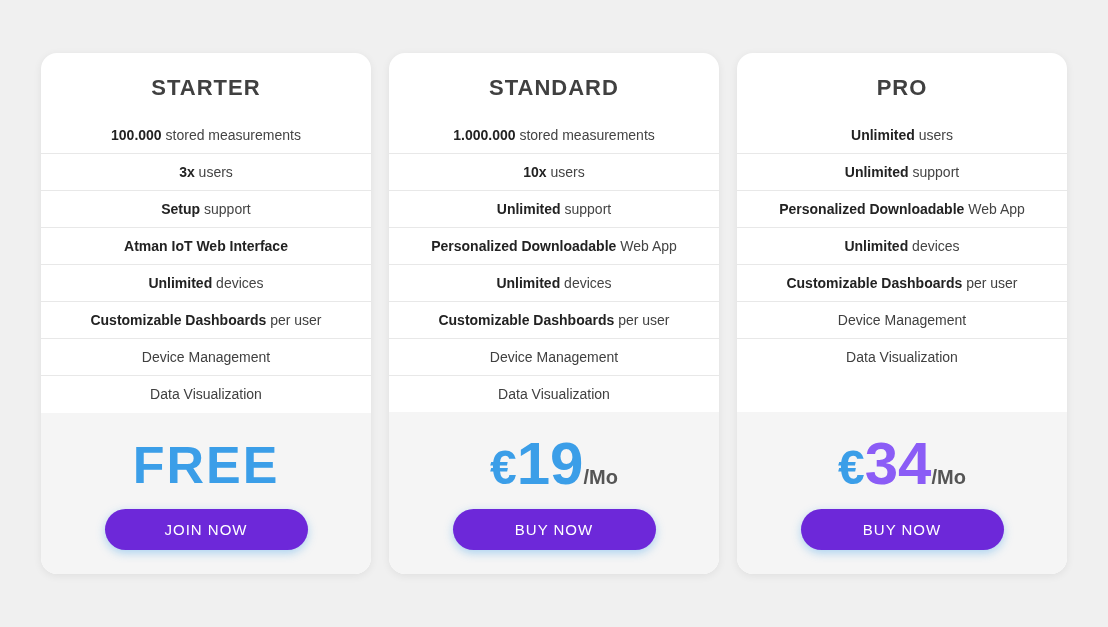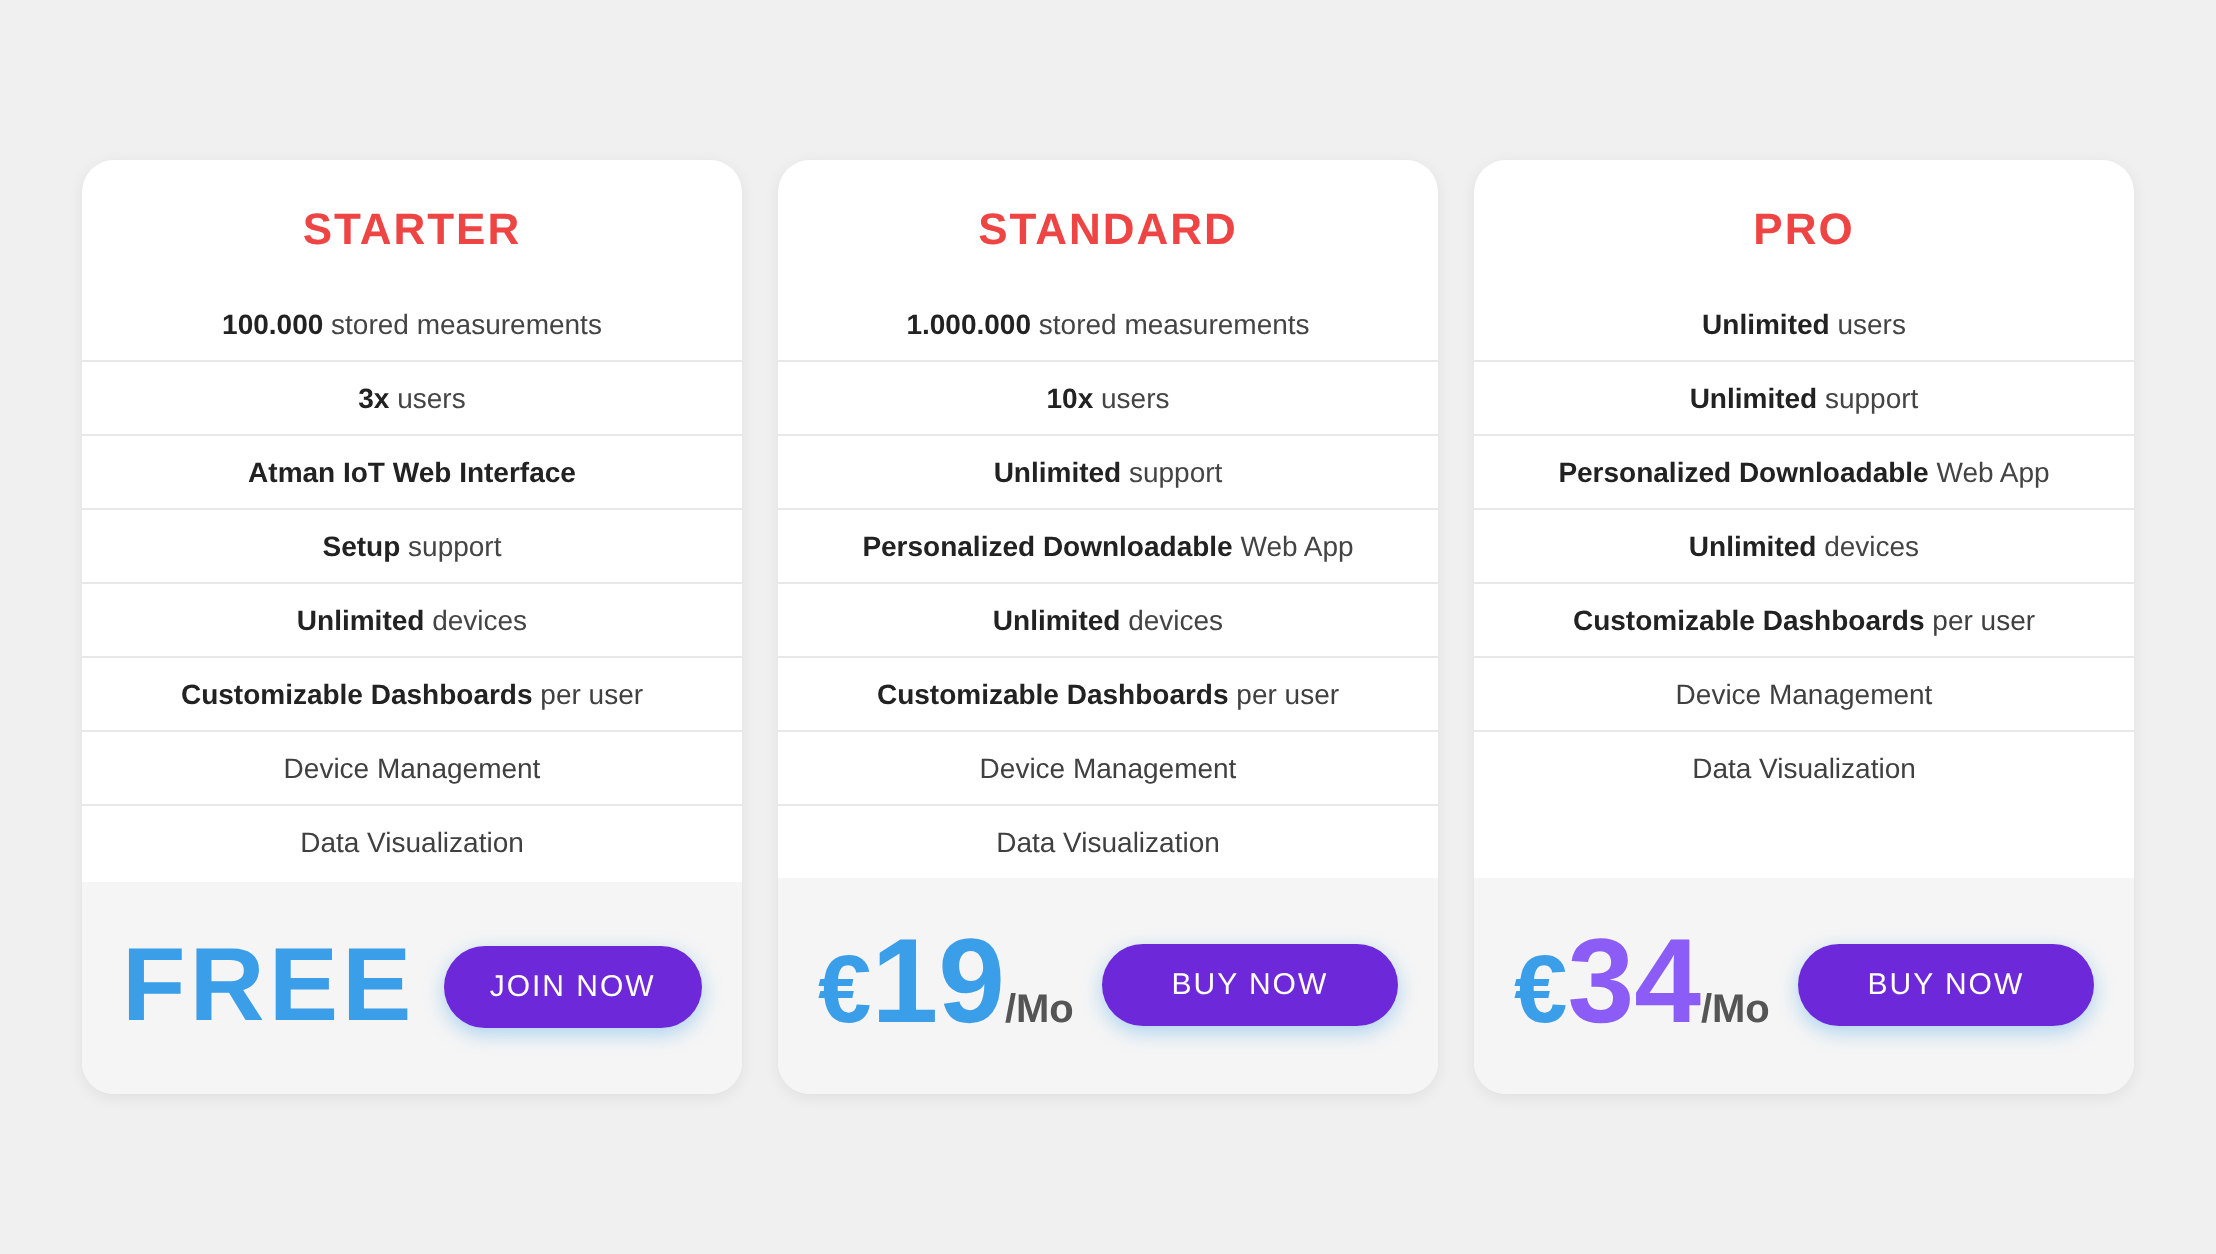--- a/index.html
+++ b/index.html
@@ -36,21 +36,21 @@
 
     .plan-header {
       padding: 22px 20px 16px;
       text-align: center;
     }
 
     .plan-title {
       font-size: 22px;
       font-weight: 700;
       letter-spacing: 1px;
-      color: #ef4444;
+      color: #404040;
     }
 
     .plan-features {
       flex: 1;
       padding: 0;
       list-style: none;
     }
 
     .feature-item {
       padding: 10px 8px;
@@ -71,21 +71,21 @@
 
     .feature-item .link-color {
       color: #404040;
     }
 
     .plan-footer {
       background: #f5f5f5;
       padding: 22px 20px 24px;
       text-align: center;
       display: flex;
-      flex-direction: row;
+      flex-direction: column;
       align-items: center;
       gap: 14px;
     }
 
     .plan-price-free {
       font-size: 52px;
       font-weight: 800;
       color: #3b9ee8;
       letter-spacing: 2px;
     }
@@ -115,22 +115,22 @@
 <body>
 
 <div class="pricing-container">
 <div class="plan-card">
       <div class="plan-header">
         <div class="plan-title">STARTER</div>
       </div>
       <ul class="plan-features">
         <li class="feature-item"><span class="bold">100.000</span><span> stored measurements</span></li>
         <li class="feature-item"><span class="bold">3x</span><span> users</span></li>
+        <li class="feature-item"><span class="bold">Setup</span><span> support</span></li>
         <li class="feature-item"><span class="bold">Atman IoT Web Interface</span></li>
-        <li class="feature-item"><span class="bold">Setup</span><span> support</span></li>
         <li class="feature-item"><span class="bold">Unlimited</span><span> devices</span></li>
         <li class="feature-item"><span class="bold">Customizable Dashboards</span><span class="link-color"> per user</span></li>
         <li class="feature-item"><span class="link-color">Device Management</span></li>
         <li class="feature-item"><span class="link-color">Data Visualization</span></li>
       </ul>
       <div class="plan-footer">
         <div class="plan-price-free">FREE</div>
         <button class="cta-button">JOIN NOW</button>
       </div>
     </div>

